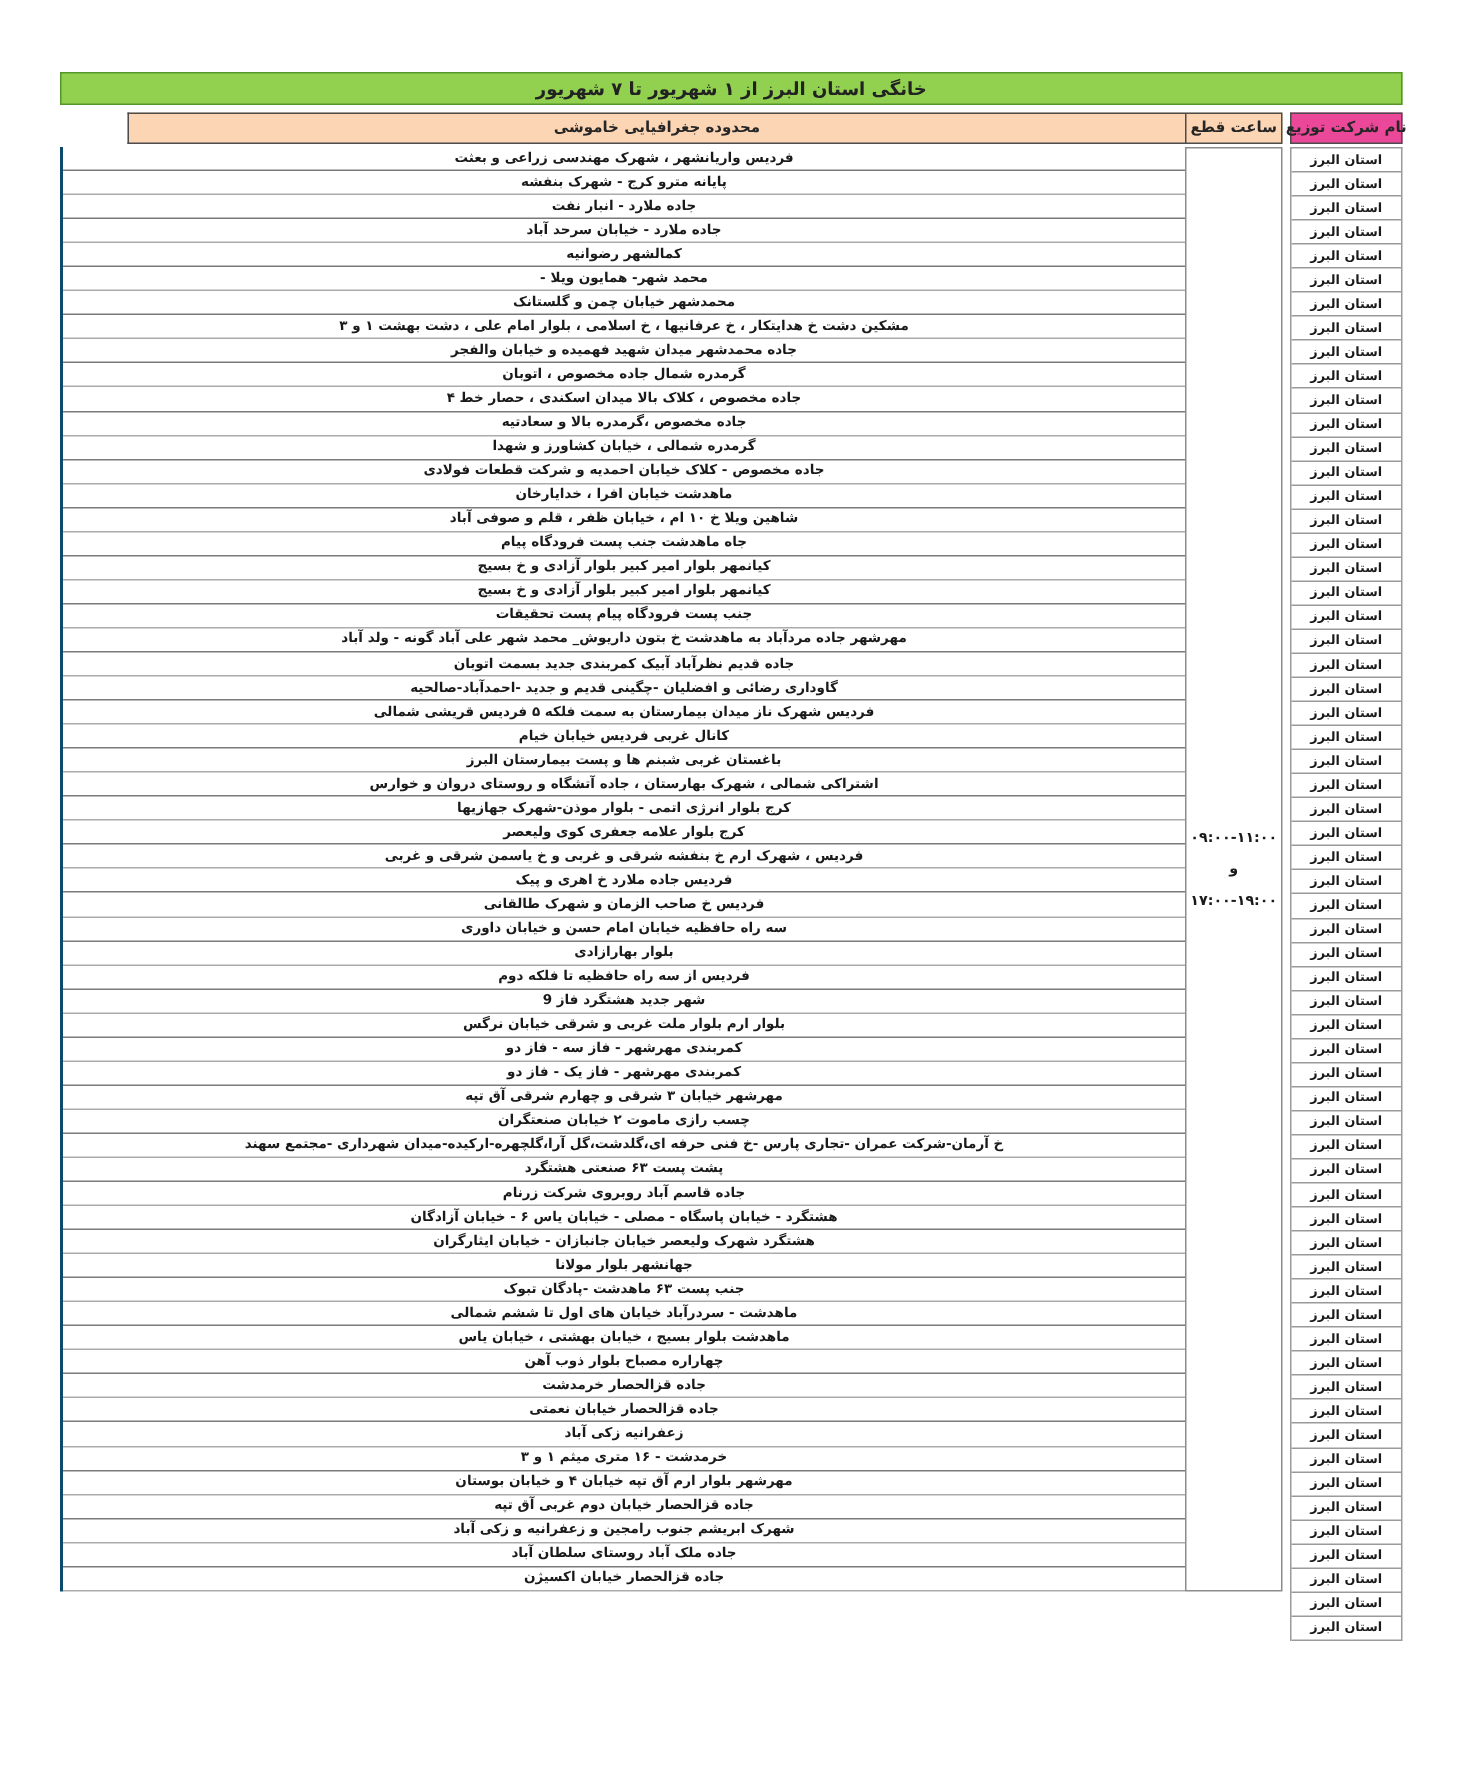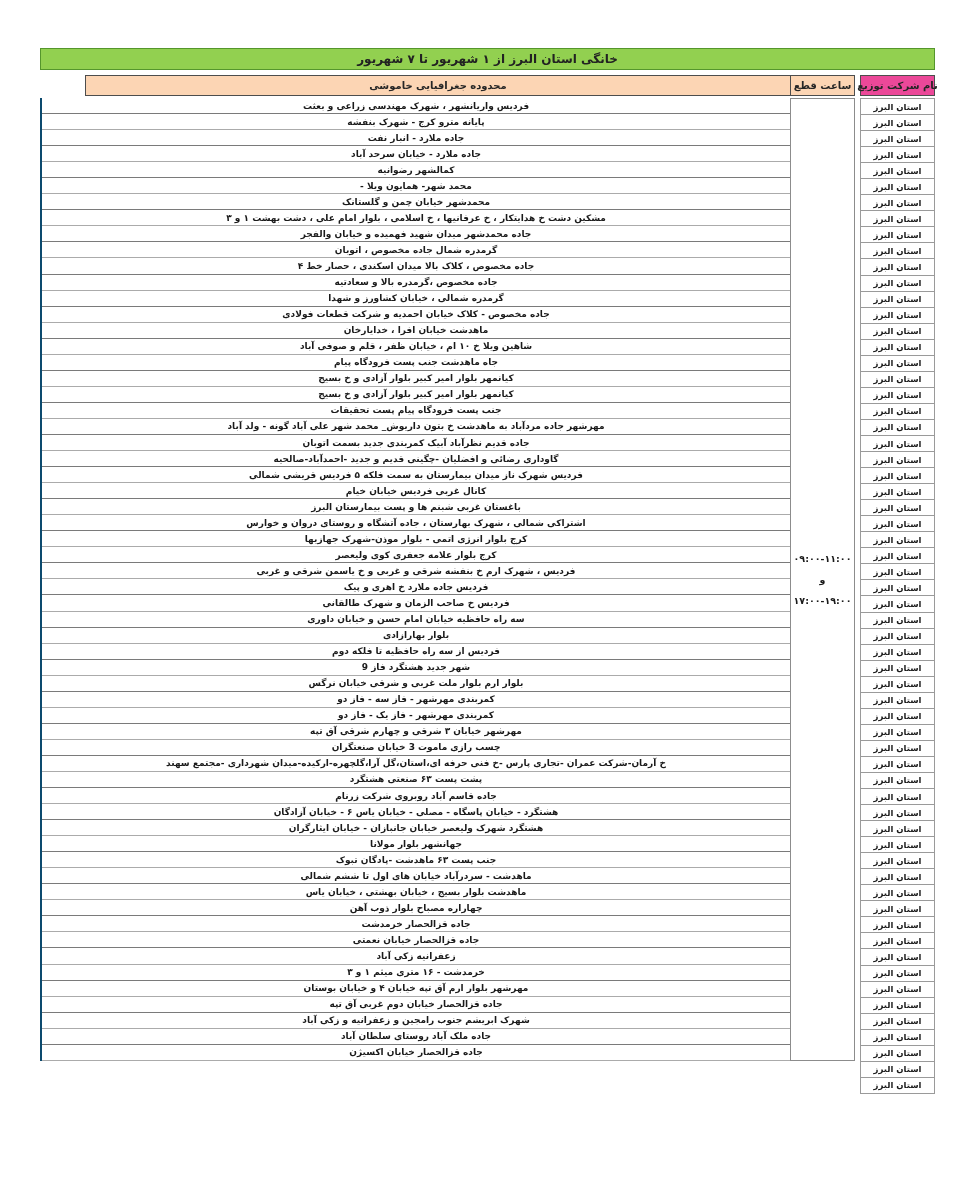--- a/index.html
+++ b/index.html
@@ -174,22 +174,22 @@
             <div class="geo-row">فردیس جاده ملارد خ اهری و  پیک</div>
             <div class="geo-row">فردیس  خ صاحب الزمان و شهرک طالقانی</div>
             <div class="geo-row">سه راه حافظیه خیابان امام حسن و خیابان داوری</div>
             <div class="geo-row">بلوار بهارازادی</div>
             <div class="geo-row">فردیس از سه راه حافظیه تا فلکه دوم</div>
             <div class="geo-row">شهر جدید هشتگرد فاز 9</div>
             <div class="geo-row">بلوار ارم بلوار ملت غربی و شرقی خیابان نرگس</div>
             <div class="geo-row">کمربندی مهرشهر - فاز سه - فاز دو</div>
             <div class="geo-row">کمربندی مهرشهر - فاز یک - فاز دو</div>
             <div class="geo-row">مهرشهر خیابان ۳ شرقی و چهارم شرقی آق تپه</div>
-            <div class="geo-row">چسب رازی ماموت 3 خیابان صنعتگران</div>
-            <div class="geo-row">خ آرمان-شرکت عمران -تجاری پارس -خ فنی حرفه ای،استان،گل آرا،گلچهره-ارکیده-میدان شهرداری -مجتمع سهند</div>
+            <div class="geo-row">چسب رازی ماموت ۲ خیابان صنعتگران</div>
+            <div class="geo-row">خ آرمان-شرکت عمران -تجاری پارس -خ فنی حرفه ای،گلدشت،گل آرا،گلچهره-ارکیده-میدان شهرداری -مجتمع سهند</div>
             <div class="geo-row">پشت پست ۶۳ صنعتی هشتگرد</div>
             <div class="geo-row">جاده قاسم آباد روبروی شرکت زرنام</div>
             <div class="geo-row">هشتگرد - خیابان پاسگاه - مصلی - خیابان یاس ۶ - خیابان آزادگان</div>
             <div class="geo-row">هشتگرد شهرک ولیعصر خیابان جانبازان - خیابان ایثارگران</div>
             <div class="geo-row">جهانشهر بلوار مولانا</div>
             <div class="geo-row">جنب پست ۶۳ ماهدشت -پادگان تبوک</div>
             <div class="geo-row">ماهدشت - سردرآباد خیابان های اول تا ششم شمالی</div>
             <div class="geo-row">ماهدشت بلوار بسیج ، خیابان بهشتی ، خیابان یاس</div>
             <div class="geo-row">چهاراره مصباح بلوار ذوب آهن</div>
             <div class="geo-row">جاده قزالحصار خرمدشت</div>

